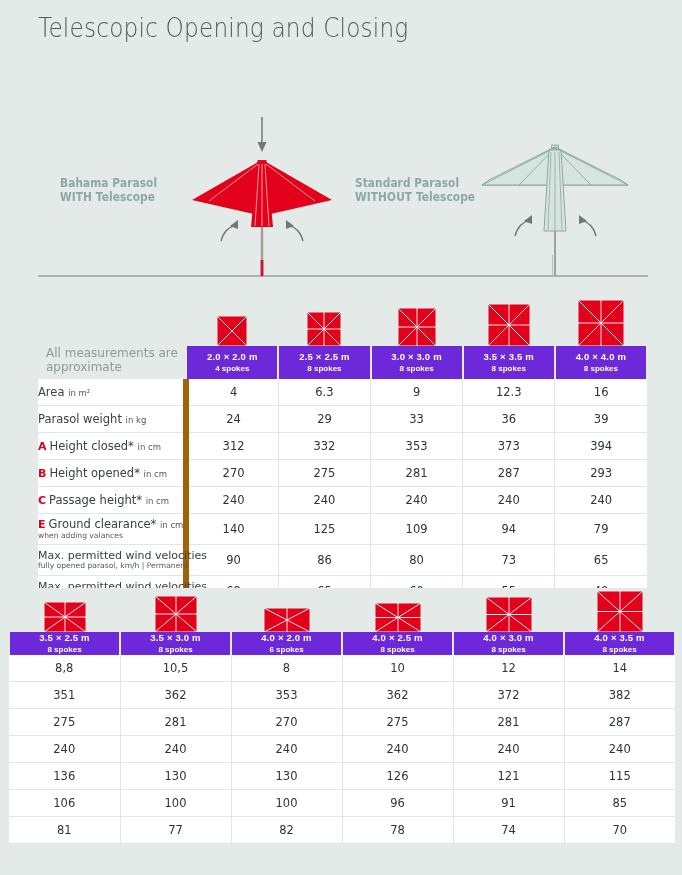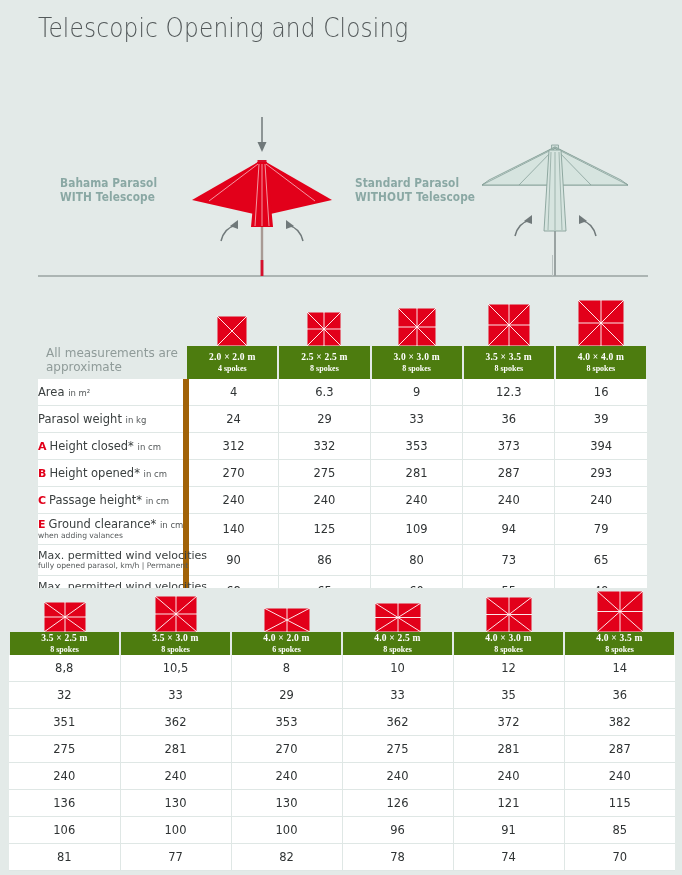--- a/index.html
+++ b/index.html
@@ -50,27 +50,27 @@
     background:#e3eae8;
     text-align:center;
     vertical-align:bottom;
     height:44px;
     border:none;
   }
   .ico{display:inline-block;vertical-align:bottom;line-height:0;}
 
   
   .hdr{
-    background:#4d7c0f;
+    background:#6d28d9;
     color:#ffffff;
     text-align:center;
     height:17px;
     border-left:2px solid #e3eae8;
     border-right:2px solid #e3eae8;
-    font-family:Liberation Serif, serif;
+    font-family:Liberation Sans, sans-serif;
   }
   .hdr .h1{font-size:9.5px;font-weight:bold;letter-spacing:.2px;display:block;line-height:12px;}
   .hdr .h2{font-size:8px;font-weight:bold;display:block;line-height:11px;}
   .hdr-note{
     background:#e3eae8;
     color:#8f9b99;
     font-size:12px;
     text-align:left;
     padding-left:8px!important;
     vertical-align:bottom;
@@ -462,28 +462,20 @@
       </tr>
       <tr>
         <td class="val">8,8</td>
         <td class="val">10,5</td>
         <td class="val">8</td>
         <td class="val">10</td>
         <td class="val">12</td>
         <td class="val last">14</td>
       </tr>
       <tr>
-        <td class="val">32</td>
-        <td class="val">33</td>
-        <td class="val">29</td>
-        <td class="val">33</td>
-        <td class="val">35</td>
-        <td class="val last">36</td>
-      </tr>
-      <tr>
         <td class="val">351</td>
         <td class="val">362</td>
         <td class="val">353</td>
         <td class="val">362</td>
         <td class="val">372</td>
         <td class="val last">382</td>
       </tr>
       <tr>
         <td class="val">275</td>
         <td class="val">281</td>

